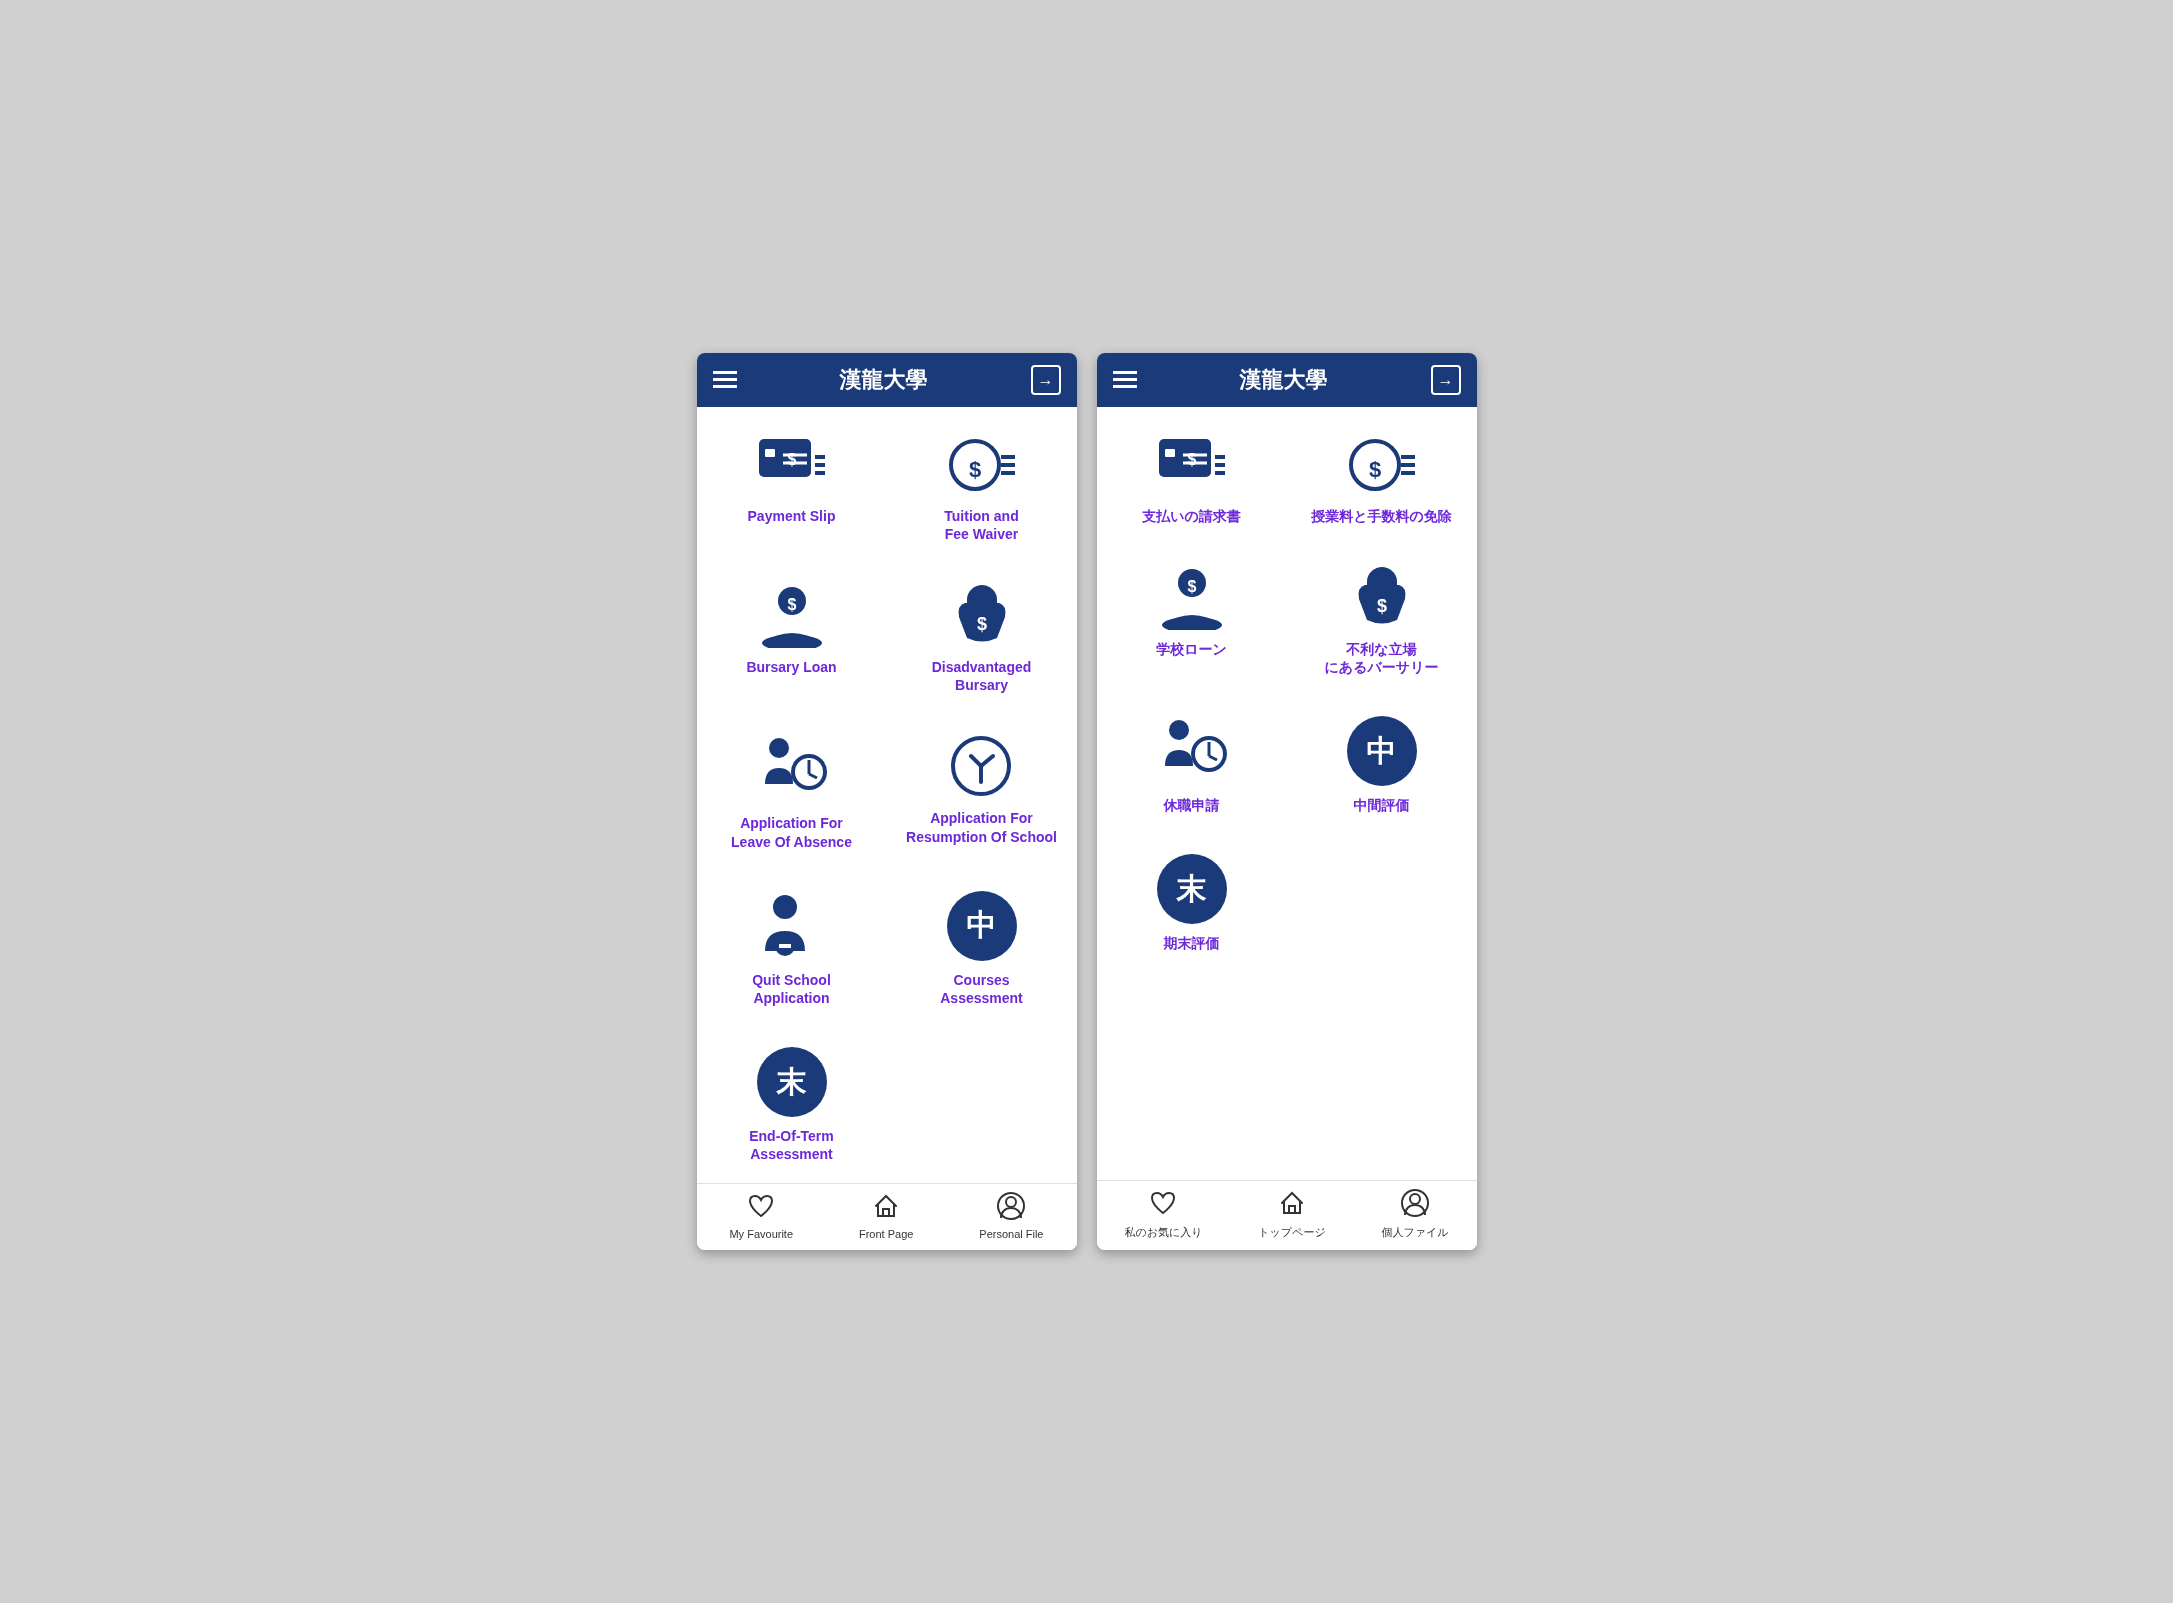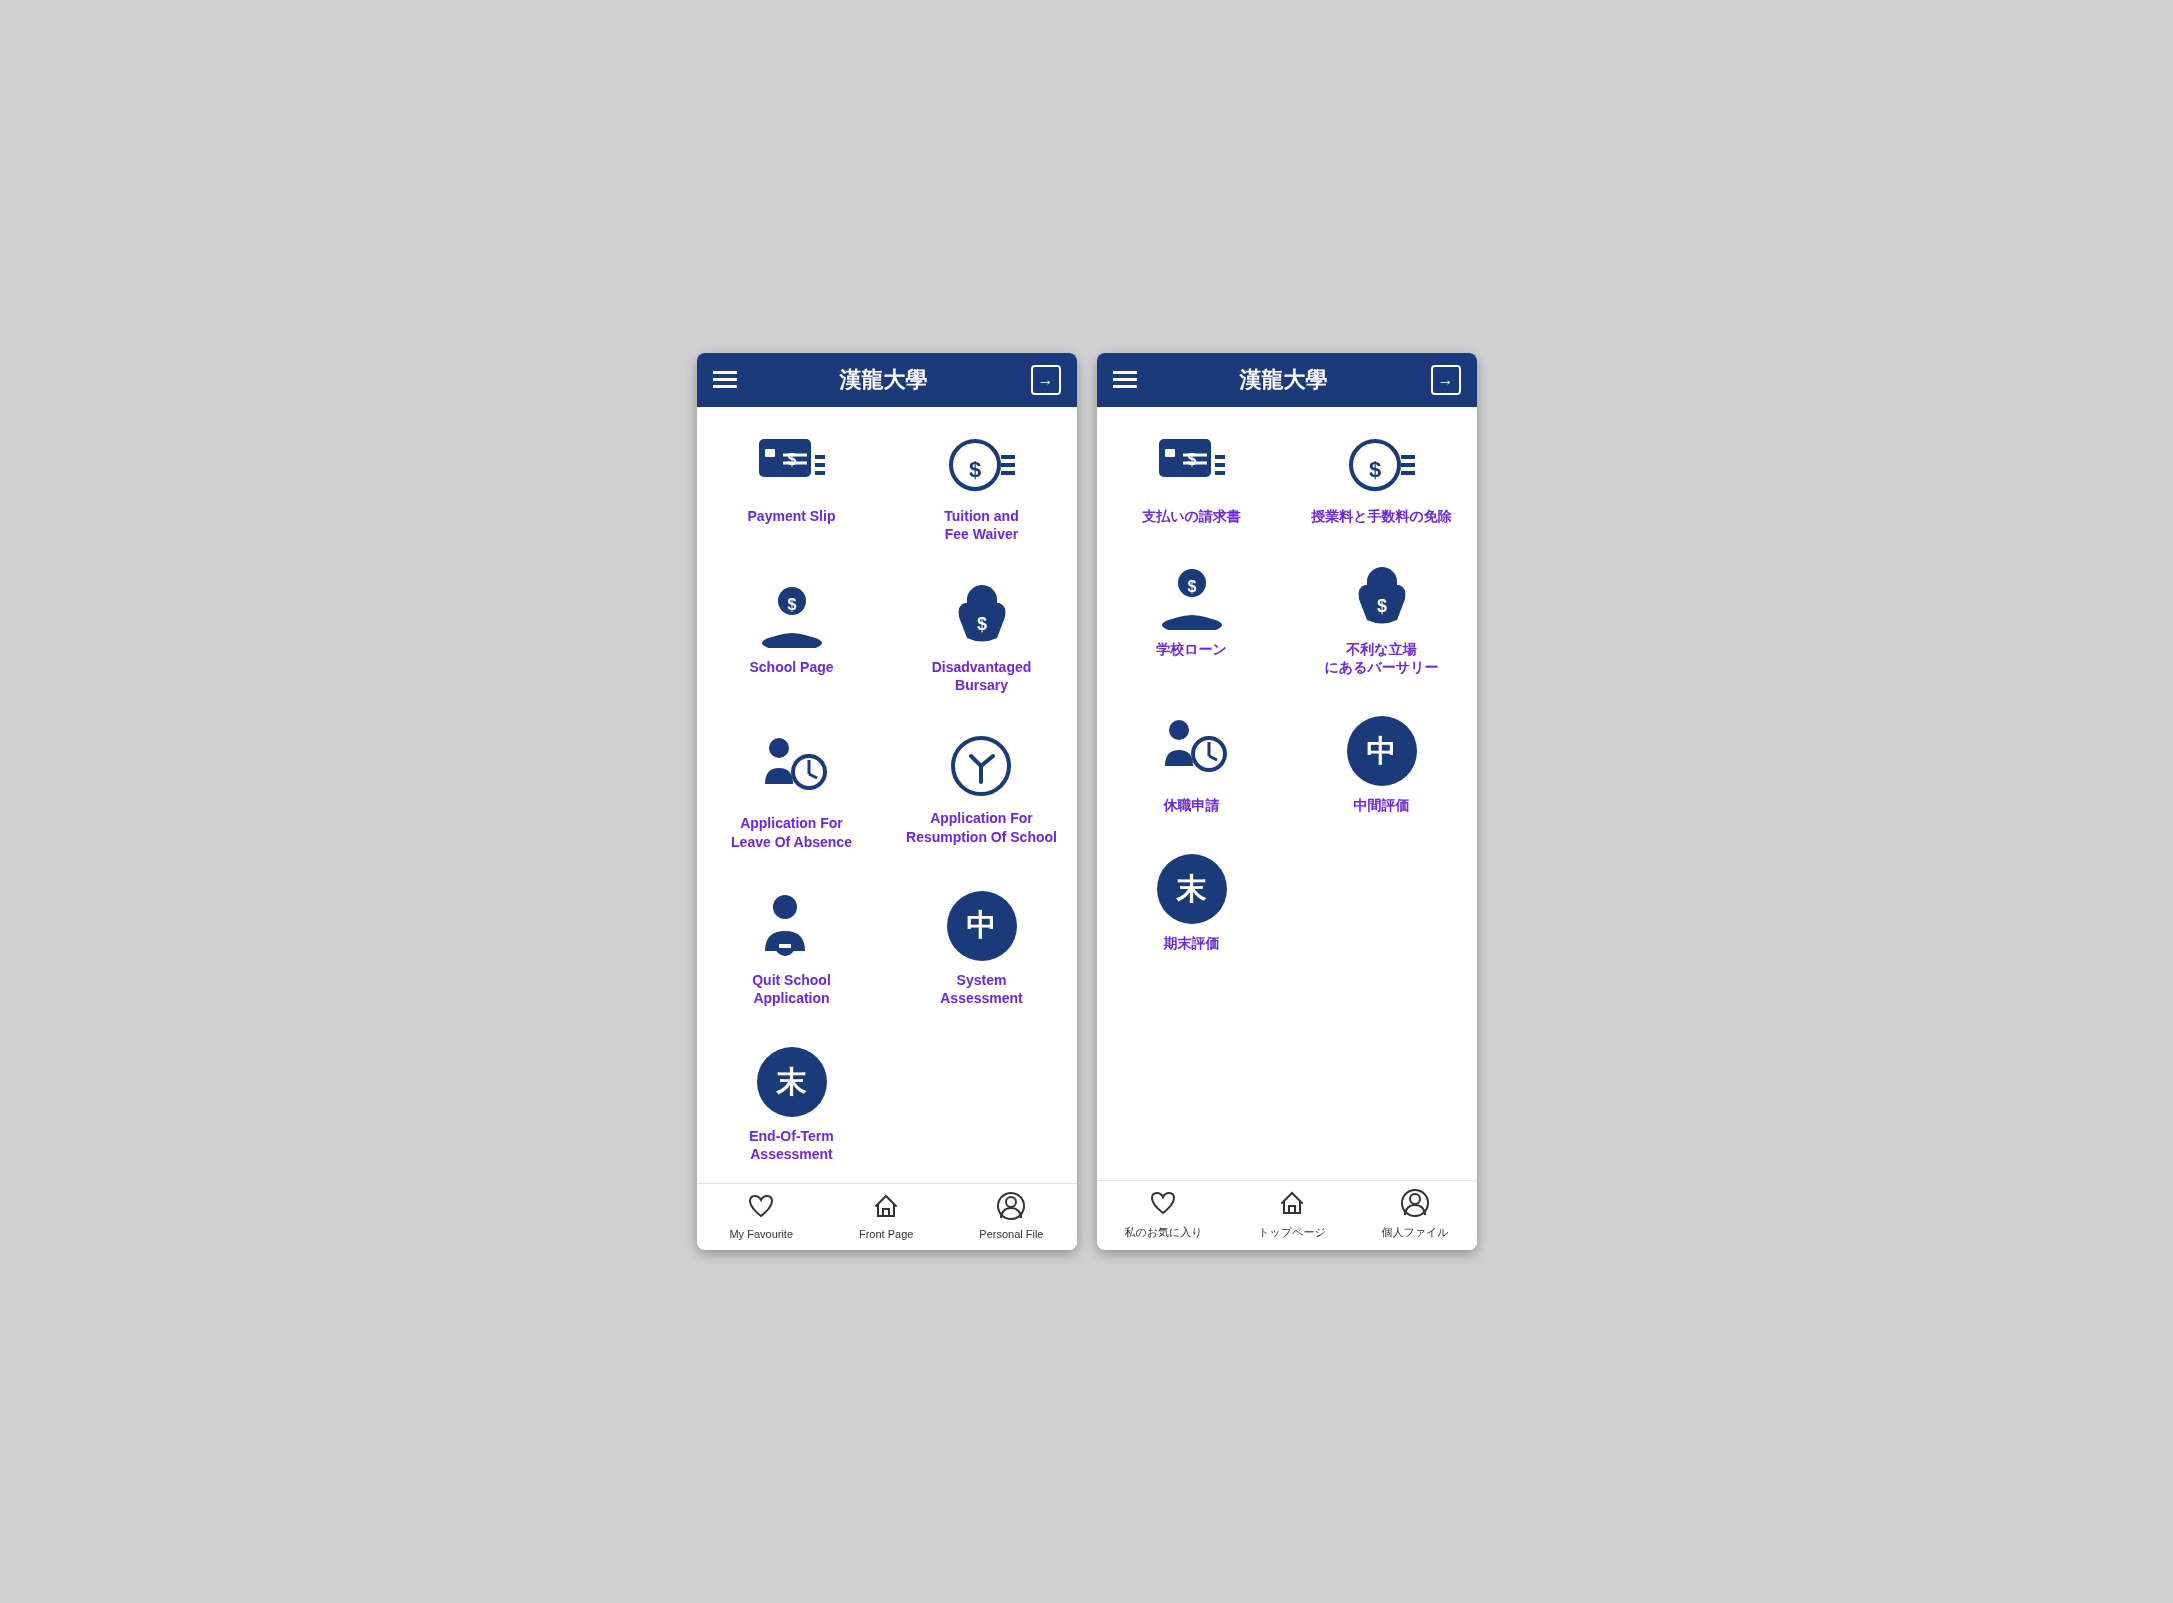--- a/index.html
+++ b/index.html
@@ -179,21 +179,21 @@
           </div>
           <div class="grid-item">
             <div class="icon-wrap">
               <svg width="70" height="65" viewBox="0 0 70 65" xmlns="http://www.w3.org/2000/svg">
         <circle cx="35" cy="18" r="14" fill="#1a3a7a"></circle>
         <text x="35" y="23" font-size="16" fill="white" text-anchor="middle" dominant-baseline="middle" font-weight="bold">$</text>
         <path d="M5 60 Q35 40 65 60" fill="#1a3a7a"></path>
         <ellipse cx="35" cy="60" rx="30" ry="8" fill="#1a3a7a"></ellipse>
       </svg>
             </div>
-            <div class="item-label" style="white-space: pre-line;">School Page</div>
+            <div class="item-label" style="white-space: pre-line;">Bursary Loan</div>
           </div>
           <div class="grid-item">
             <div class="icon-wrap">
               <svg width="70" height="65" viewBox="0 0 70 65" xmlns="http://www.w3.org/2000/svg">
         <path d="M35 2 C28 2 20 8 20 16 L20 20 L50 20 L50 16 C50 8 42 2 35 2Z" fill="#1a3a7a"></path>
         <ellipse cx="35" cy="8" rx="6" ry="4" fill="#1a3a7a"></ellipse>
         <path d="M18 20 Q10 22 12 34 L20 55 Q35 62 50 55 L58 34 Q60 22 52 20Z" fill="#1a3a7a"></path>
         <text x="35" y="42" font-size="18" fill="white" text-anchor="middle" dominant-baseline="middle" font-weight="bold">$</text>
       </svg>
             </div>
@@ -233,21 +233,21 @@
         <line x1="22" y1="55" x2="34" y2="55" stroke="white" stroke-width="4"></line>
       </svg>
             </div>
             <div class="item-label" style="white-space: pre-line;">Quit School
 Application</div>
           </div>
           <div class="grid-item">
             <div class="icon-wrap">
               <div class="circle-char">中</div>
             </div>
-            <div class="item-label" style="white-space: pre-line;">System
+            <div class="item-label" style="white-space: pre-line;">Courses
 Assessment</div>
           </div>
           <div class="grid-item">
             <div class="icon-wrap">
               <div class="circle-char">末</div>
             </div>
             <div class="item-label" style="white-space: pre-line;">End-Of-Term
 Assessment</div>
           </div>
         </div>

